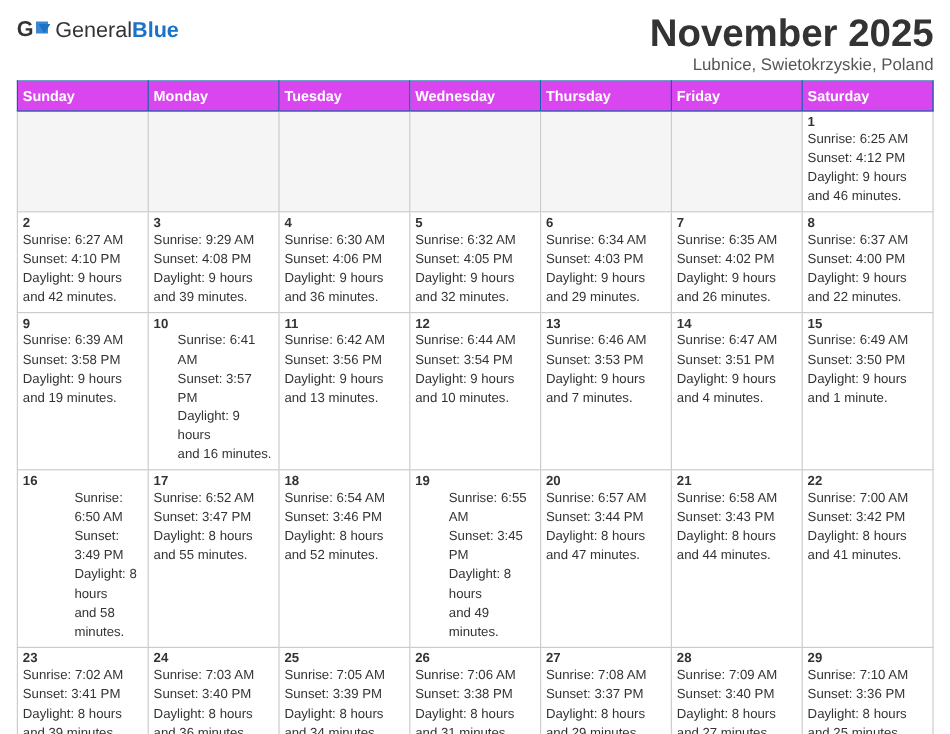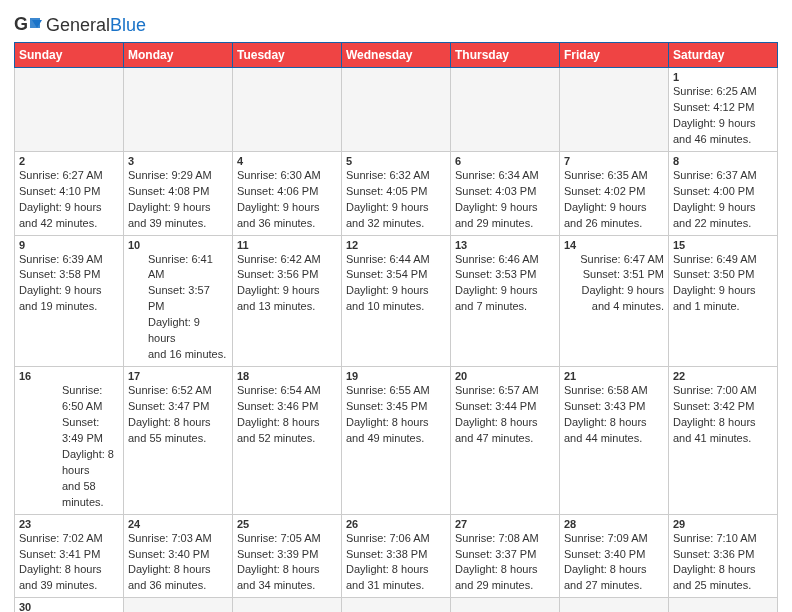--- a/index.html
+++ b/index.html
@@ -27,21 +27,21 @@
       margin-top: 4px;
     }
     .logo-text {
       font-size: 18px;
       font-weight: normal;
       color: #333;
       line-height: 1;
     }
     .logo-text span {
       color: #1a73c8;
-      font-weight: normal;
+      font-weight: bold;
     }
     .logo-icon {
       width: 28px;
       height: 22px;
     }
     .title-block {
       text-align: right;
     }
     .cal-title {
       font-size: 32px;
@@ -52,21 +52,21 @@
     .cal-subtitle {
       font-size: 14px;
       color: #555;
     }
     table {
       width: 100%;
       border-collapse: collapse;
       table-layout: fixed;
     }
     thead th {
-      background-color: #ef4444;
+      background-color: #d946ef;
       color: #fff;
       font-size: 12px;
       font-weight: bold;
       padding: 5px 4px;
       text-align: left;
       border: 1px solid #1560a8;
     }
     tbody td {
       border: 1px solid #ccc;
       vertical-align: top;
@@ -101,20 +101,24 @@
   <div class="header-area">
     <div class="logo">
       <svg class="logo-icon" viewBox="0 0 28 22" xmlns="http://www.w3.org/2000/svg">
         <text x="0" y="16" font-size="18" font-weight="bold" fill="#333" font-family="Arial">G</text>
         <polygon points="16,4 26,4 26,14 16,14" fill="#1a73c8" opacity="0.85"></polygon>
         <polygon points="18,6 28,6 23,14" fill="#1a73c8"></polygon>
       </svg>
       <div>
         <div class="logo-text">General<span>Blue</span></div>
       </div>
+    </div>
+    <div class="title-block">
+      <div class="cal-title">November 2025</div>
+      <div class="cal-subtitle">Lubnice, Swietokrzyskie, Poland</div>
     </div>
   </div>
 
   <table>
     <thead>
       <tr>
         <th>Sunday</th>
         <th>Monday</th>
         <th>Tuesday</th>
         <th>Wednesday</th>
@@ -221,21 +225,21 @@
           </td>
           <td>
             <span class="day-num">13</span>
             <div class="day-info" style="white-space: pre-line;">Sunrise: 6:46 AM
 Sunset: 3:53 PM
 Daylight: 9 hours
 and 7 minutes.</div>
           </td>
           <td>
             <span class="day-num">14</span>
-            <div class="day-info" style="white-space: pre-line; text-align: right;">Sunrise: 6:47 AM
+            <div class="day-info" style="white-space: pre-line;">Sunrise: 6:47 AM
 Sunset: 3:51 PM
 Daylight: 9 hours
 and 4 minutes.</div>
           </td>
           <td>
             <span class="day-num">15</span>
             <div class="day-info" style="white-space: pre-line;">Sunrise: 6:49 AM
 Sunset: 3:50 PM
 Daylight: 9 hours
 and 1 minute.</div>
@@ -258,21 +262,21 @@
           </td>
           <td>
             <span class="day-num">18</span>
             <div class="day-info" style="white-space: pre-line;">Sunrise: 6:54 AM
 Sunset: 3:46 PM
 Daylight: 8 hours
 and 52 minutes.</div>
           </td>
           <td>
             <span class="day-num">19</span>
-            <div class="day-info" style="white-space: pre-line;">Sunrise: 6:55 AM
+            <div class="day-info" style="white-space: pre-line; margin-left: 28px;">Sunrise: 6:55 AM
 Sunset: 3:45 PM
 Daylight: 8 hours
 and 49 minutes.</div>
           </td>
           <td>
             <span class="day-num">20</span>
             <div class="day-info" style="white-space: pre-line;">Sunrise: 6:57 AM
 Sunset: 3:44 PM
 Daylight: 8 hours
 and 47 minutes.</div>

